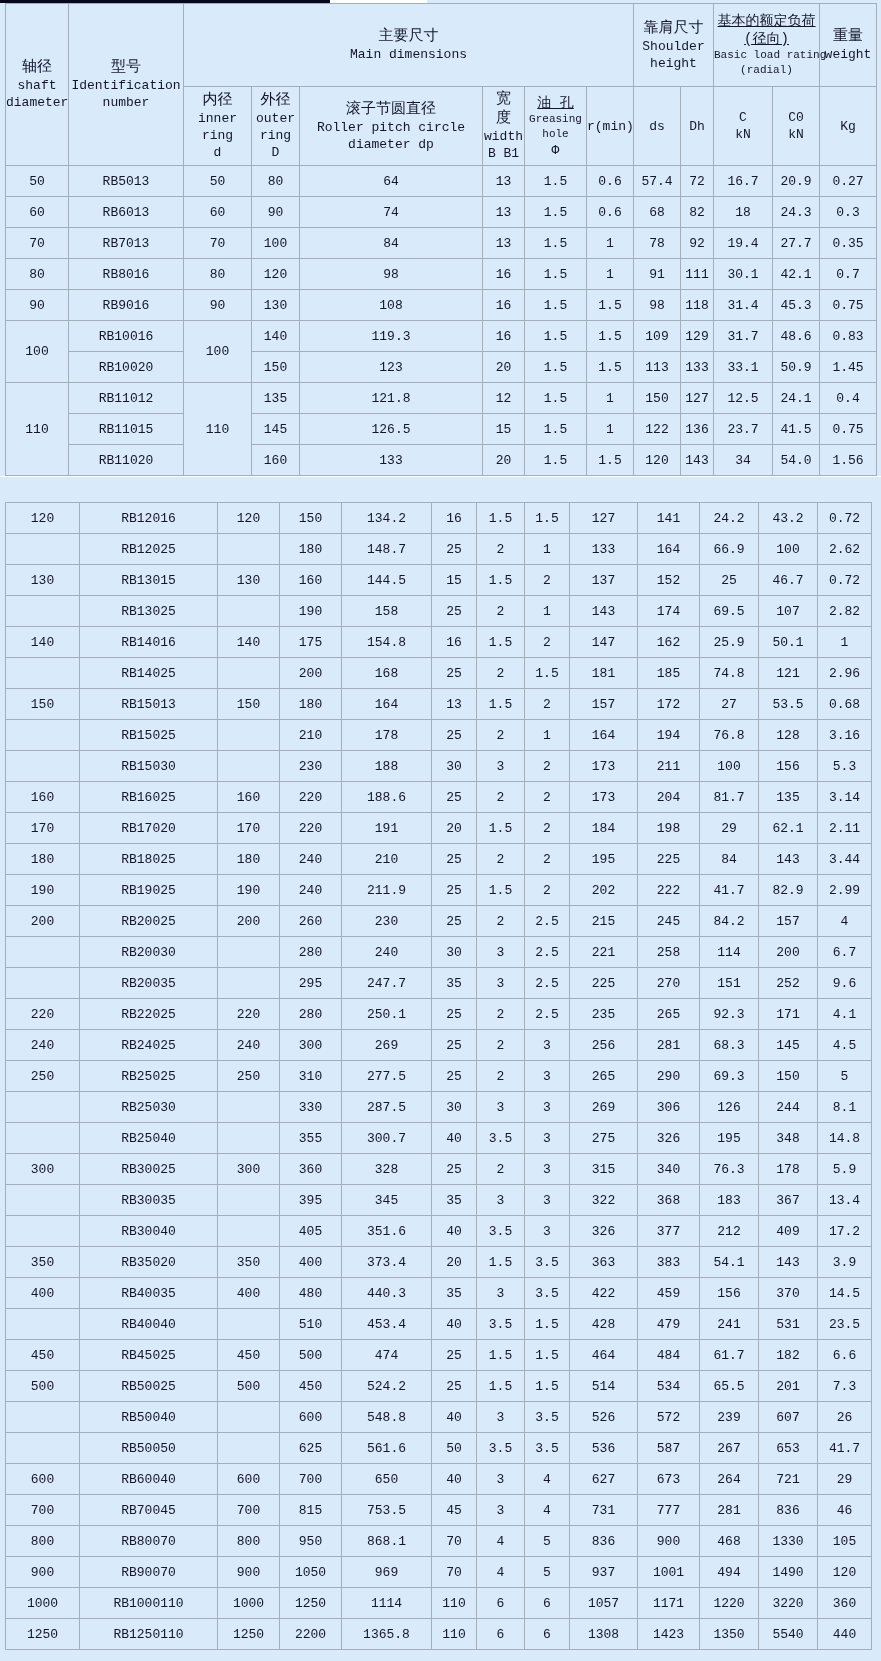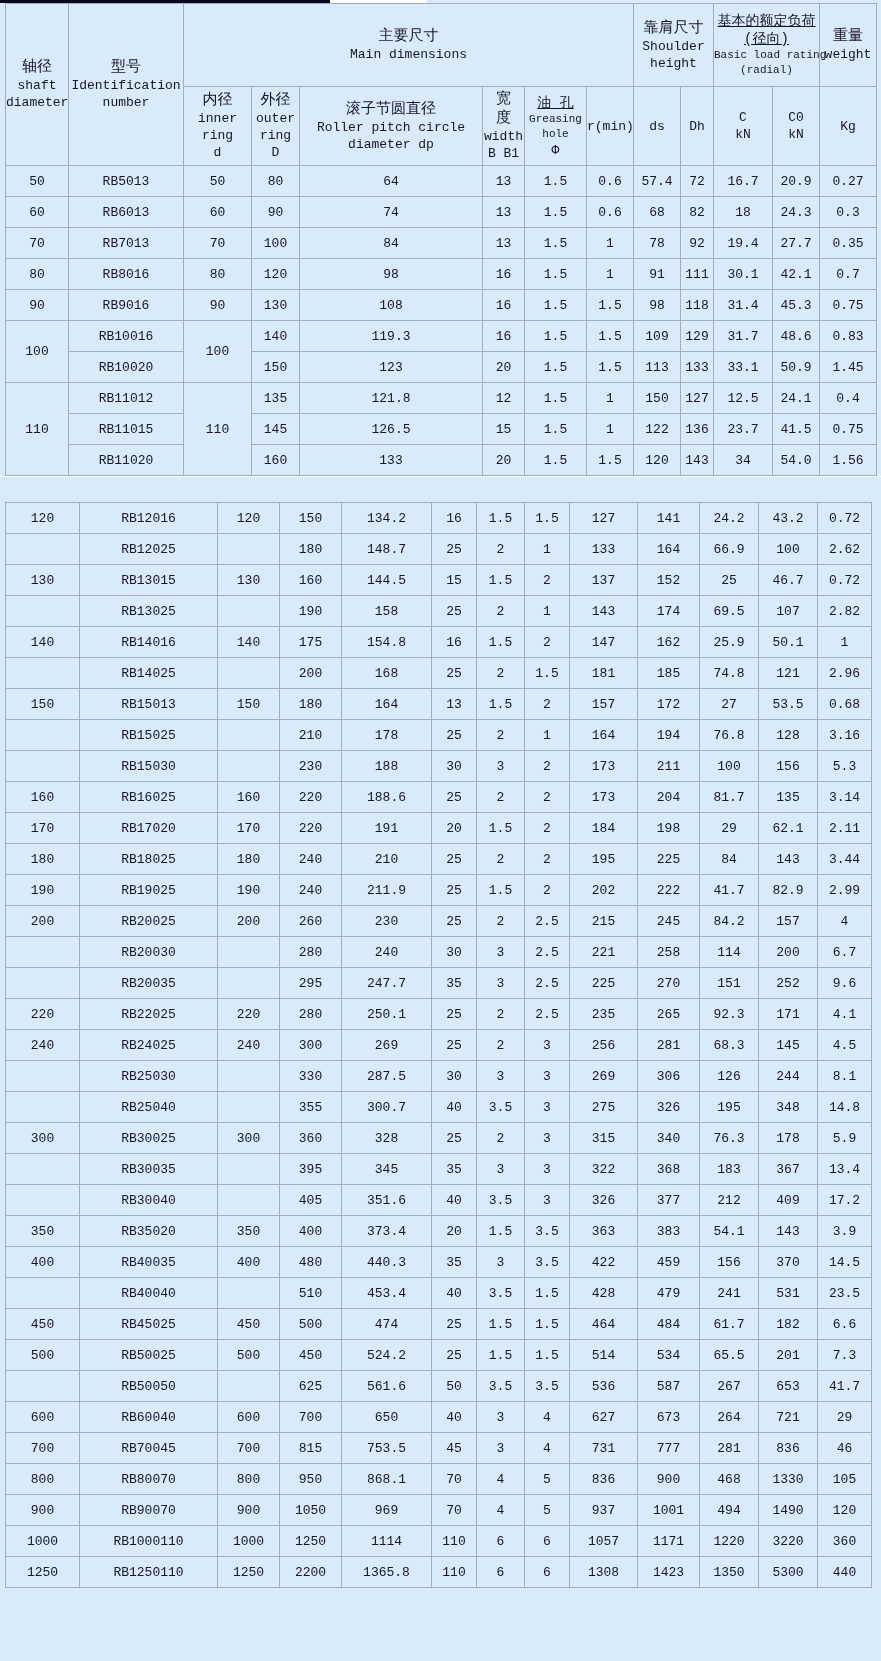--- a/index.html
+++ b/index.html
@@ -582,20 +582,35 @@
         <td>25</td>
         <td>2</td>
         <td>3</td>
         <td>256</td>
         <td>281</td>
         <td>68.3</td>
         <td>145</td>
         <td>4.5</td>
       </tr>
       <tr>
+        <td>250</td>
+        <td>RB25025</td>
+        <td>250</td>
+        <td>310</td>
+        <td>277.5</td>
+        <td>25</td>
+        <td>2</td>
+        <td>3</td>
+        <td>265</td>
+        <td>290</td>
+        <td>69.3</td>
+        <td>150</td>
+        <td>5</td>
+      </tr>
+      <tr>
         <td></td>
         <td>RB25030</td>
         <td></td>
         <td>330</td>
         <td>287.5</td>
         <td>30</td>
         <td>3</td>
         <td>3</td>
         <td>269</td>
         <td>306</td>
@@ -730,20 +745,35 @@
         <td>450</td>
         <td>524.2</td>
         <td>25</td>
         <td>1.5</td>
         <td>1.5</td>
         <td>514</td>
         <td>534</td>
         <td>65.5</td>
         <td>201</td>
         <td>7.3</td>
+      </tr>
+      <tr>
+        <td></td>
+        <td>RB50040</td>
+        <td></td>
+        <td>600</td>
+        <td>548.8</td>
+        <td>40</td>
+        <td>3</td>
+        <td>3.5</td>
+        <td>526</td>
+        <td>572</td>
+        <td>239</td>
+        <td>607</td>
+        <td>26</td>
       </tr>
       <tr>
         <td></td>
         <td>RB50050</td>
         <td></td>
         <td>625</td>
         <td>561.6</td>
         <td>50</td>
         <td>3.5</td>
         <td>3.5</td>
@@ -833,17 +863,17 @@
         <td>RB1250110</td>
         <td>1250</td>
         <td>2200</td>
         <td>1365.8</td>
         <td>110</td>
         <td>6</td>
         <td>6</td>
         <td>1308</td>
         <td>1423</td>
         <td>1350</td>
-        <td>5300</td>
+        <td>5540</td>
         <td>440</td>
       </tr>
     </tbody>
 </table>
 
 </body></html>

